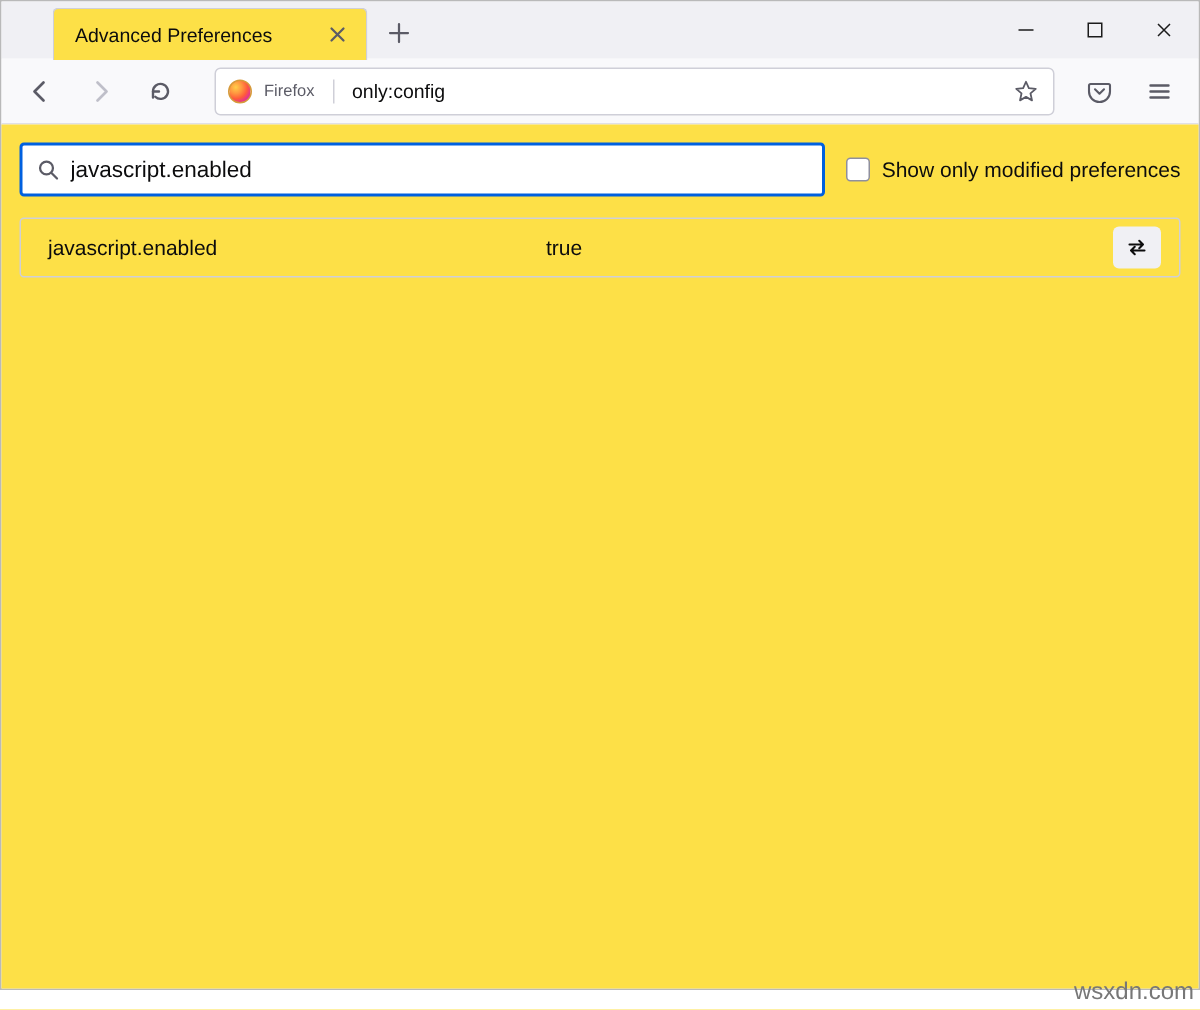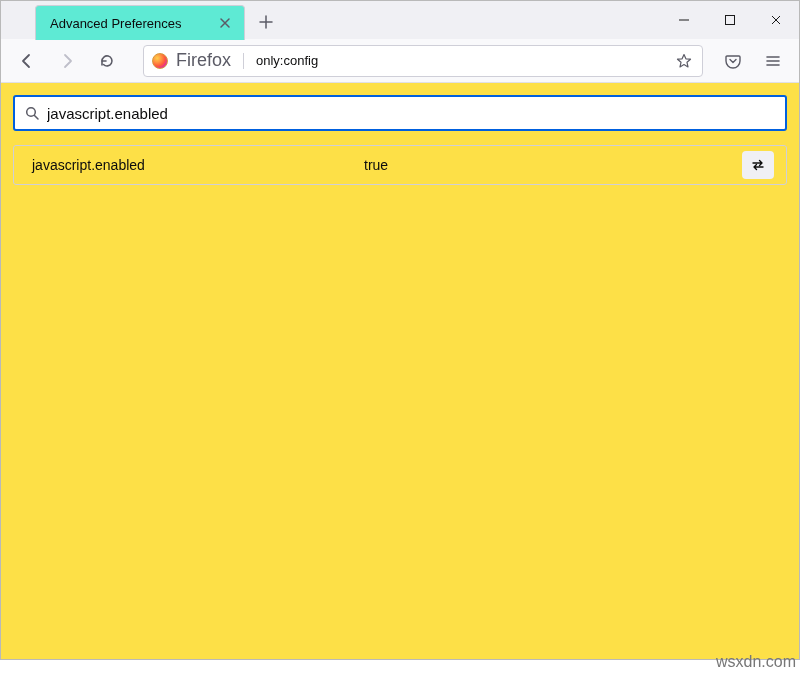--- a/index.html
+++ b/index.html
@@ -29,21 +29,21 @@
     height: 38px;
     background: #f0f0f4;
     display: flex;
     align-items: flex-end;
     padding-left: 34px;
     position: relative;
   }
   .tab {
     display: flex;
     align-items: center;
-    background: #5eead4;
+    background: #fde047;
     height: 35px;
     border: 1px solid #cfcfd8;
     border-bottom: none;
     border-top-left-radius: 4px;
     border-top-right-radius: 4px;
     padding: 0 10px 0 14px;
     min-width: 210px;
     gap: 10px;
     font-size: 13px;
     color: #0c0c0d;
@@ -94,21 +94,21 @@
     gap:8px;
     margin-left:12px;
     margin-right:6px;
   }
   .ff-logo {
     width:16px; height:16px; border-radius:50%;
     background: radial-gradient(circle at 30% 30%, #ffce4a 0%, #ff9640 30%, #ff5b3b 55%, #e6318f 75%, #7842d4 100%);
     border: 1px solid #d69a3a;
     flex:none;
   }
-  .addr-brand { color:#5b5b66; font-size:18px; flex:none; }
+  .addr-brand { color:#5b5b66; font-size:11px; flex:none; }
   .addr-sep { width:1px; height:16px; background:#cfcfd8; margin:0 4px; flex:none;}
   .addr-url { color:#0c0c0d; font-size:13px; flex:1; }
   .addr-star { width:24px; height:24px; display:flex;align-items:center;justify-content:center; color:#5b5b66;}
 
   
   .content {
     flex:1;
     background:#fde047;
     padding: 12px 12px;
     overflow:auto;
@@ -257,20 +257,24 @@
 
   <div class="content">
     <div class="search-row">
       <div class="search-box">
         <svg width="14" height="14" viewBox="0 0 14 14">
             <circle cx="6" cy="6" r="4.3" fill="none" stroke="#5b5b66" stroke-width="1.5"></circle>
             <path d="M9.5 9.5 L13 13" stroke="#5b5b66" stroke-width="1.5" stroke-linecap="round"></path>
           </svg>
         <input type="text" value="javascript.enabled" style="">
       </div>
+      <label class="chk-row">
+        <span class="chk"></span>
+        <span>Show only modified preferences</span>
+      </label>
     </div>
 
     <div class="results">
       <div class="pref-row">
         <span class="pref-name">javascript.enabled</span>
         <span class="pref-value">true</span>
         <span class="toggle-btn">
           <svg width="16" height="16" viewBox="0 0 16 16">
             <path d="M3 6 H12 M12 6 L9.5 3.5 M12 6 L9.5 8.5" fill="none" stroke="#0c0c0d" stroke-width="1.4" stroke-linecap="round" stroke-linejoin="round"></path>
             <path d="M13 10 H4 M4 10 L6.5 7.5 M4 10 L6.5 12.5" fill="none" stroke="#0c0c0d" stroke-width="1.4" stroke-linecap="round" stroke-linejoin="round"></path>

